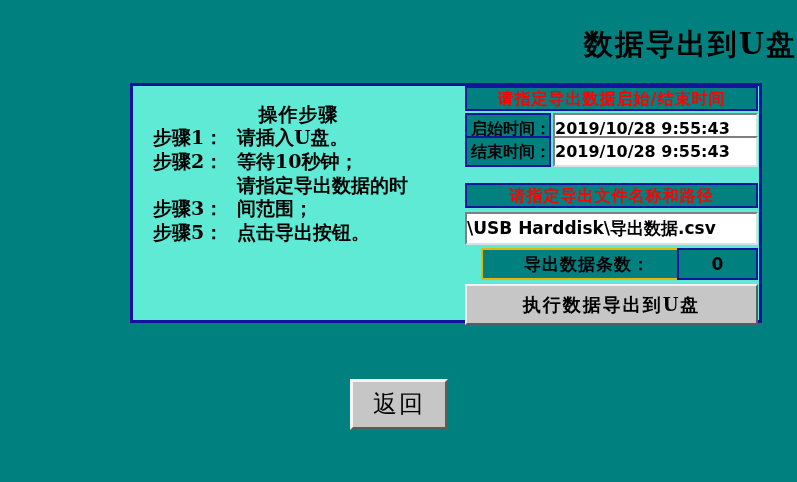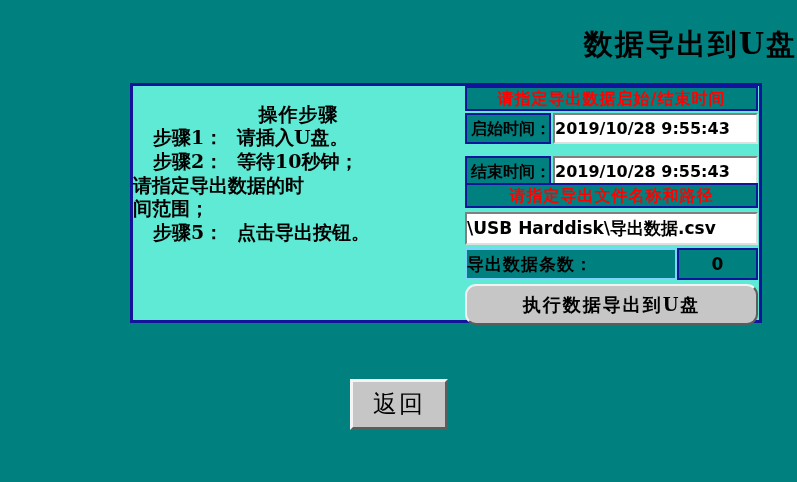--- a/index.html
+++ b/index.html
@@ -114,21 +114,21 @@
   #banner-time { top: 0px; }
   #banner-file { top: 97px; }
 
   .time-row {
     position: absolute;
     left: 1px;
     width: 293px;
     height: 31px;
   }
   #time-row-start { top: 27px; }
-  #time-row-end   { top: 70px; }
+  #time-row-end   { top: 50px; }
 
   .time-label {
     position: absolute;
     left: 0;
     top: 0;
     width: 86px;
     height: 31px;
     box-sizing: border-box;
     border: 2px solid #14149B;
     background: #018080;
@@ -187,32 +187,32 @@
   
   #count-row {
     position: absolute;
     left: 1px;
     top: 162px;
     width: 293px;
     height: 32px;
   }
   #count-label {
     position: absolute;
-    left: 0;
+    left: 16px;
     top: 0;
     width: 212px;
     height: 32px;
     box-sizing: border-box;
-    border: 2px solid #7dd3fc;
+    border: 2px solid #eab308;
     background: #018080;
     color: #000000;
     font-family: "DejaVu Serif", "Liberation Serif", serif;
     font-size: 17px;
     font-weight: bold;
-    text-align: left;
+    text-align: center;
     line-height: 28px;
     letter-spacing: 1px;
     white-space: nowrap;
   }
   #count-value {
     position: absolute;
     left: 212px;
     top: 0;
     width: 81px;
     height: 32px;
@@ -242,21 +242,20 @@
     border-bottom: 2px solid #5C5C5C;
     color: #000000;
     font-family: "DejaVu Serif", "Liberation Serif", serif;
     font-size: 18px;
     font-weight: bold;
     text-align: center;
     line-height: 37px;
     letter-spacing: 2px;
     white-space: nowrap;
     cursor: pointer;
-    border-radius: 11px;
   }
 
   
   #return-button {
     position: absolute;
     left: 350px;
     top: 379px;
     width: 98px;
     height: 51px;
     box-sizing: border-box;
@@ -288,20 +287,21 @@
 
     <div class="step-row">
       <span class="step-label">步骤1：</span>
       <span class="step-text">请插入U盘。</span>
     </div>
     <div class="step-row">
       <span class="step-label">步骤2：</span>
       <span class="step-text">等待10秒钟；</span>
     </div>
     <div class="step-row">
+      <span class="step-label">步骤3：</span>
       <span class="step-text">请指定导出数据的时
 间范围；</span>
     </div>
     <div class="step-row">
       <span class="step-label">步骤5：</span>
       <span class="step-text">点击导出按钮。</span>
     </div>
   </div>
 
   <div id="export-panel">

